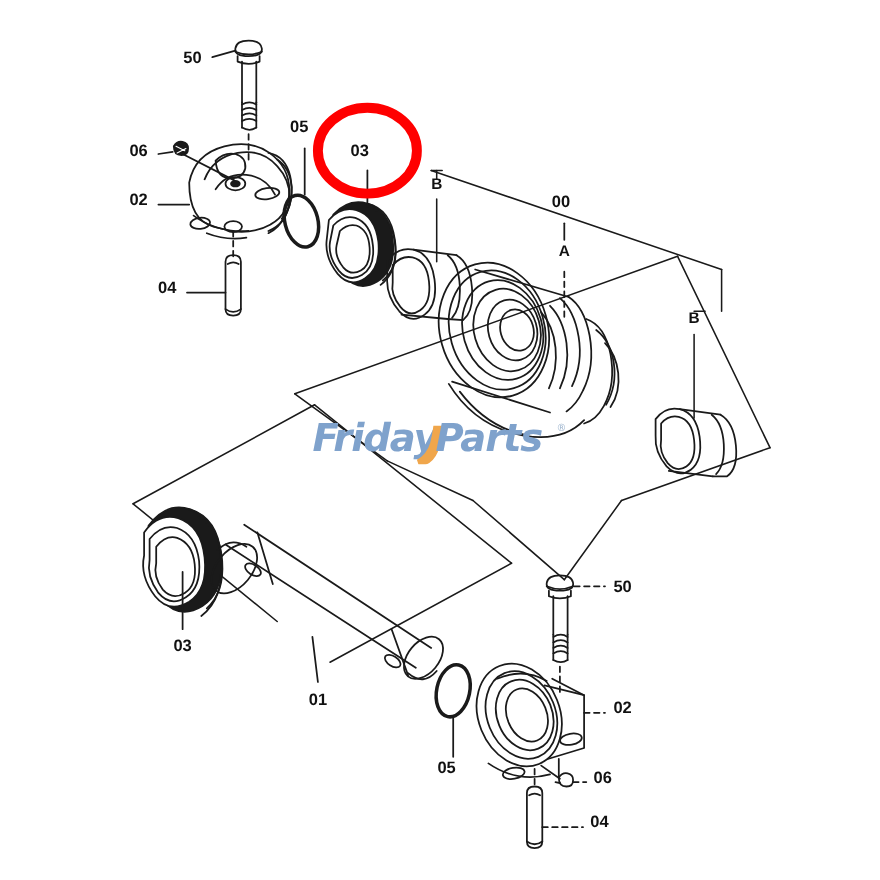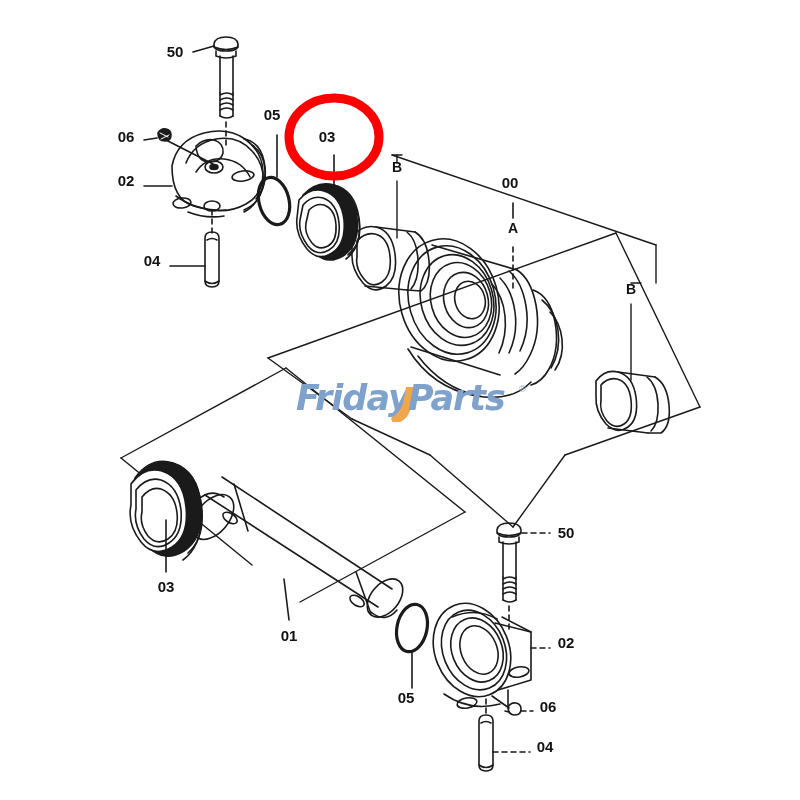--- a/index.html
+++ b/index.html
@@ -20,21 +20,21 @@
   }
   .lbl-sm{
     font-family:"Liberation Sans", sans-serif;
     font-weight:bold;
     font-size:14px;
     fill:#111;
   }
   
   #watermark{
     position:absolute;
-    left:296px; top:378px;
+    left:284px; top:378px;
     width:235px; height:44px;
     pointer-events:none;
   }
   #watermark .wm-text{
     font-family:"DejaVu Sans", sans-serif;
     font-weight:bold;
     font-style:italic;
     font-size:35px;
     letter-spacing:-1px;
   }

